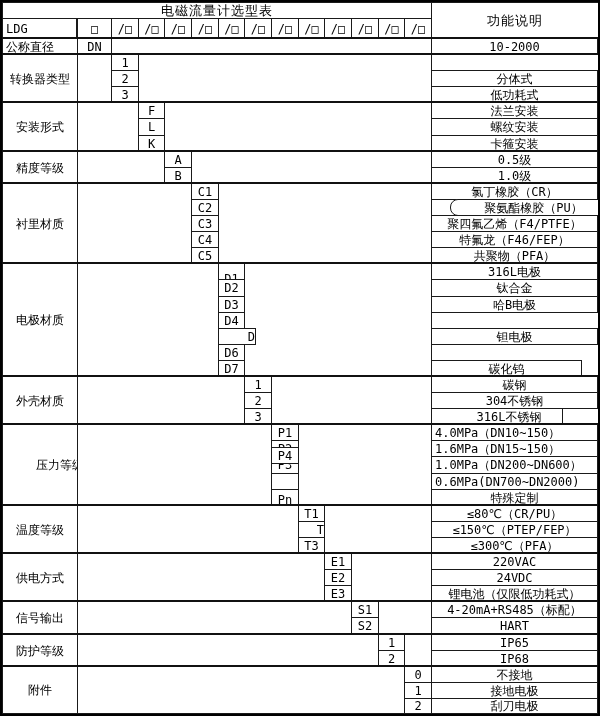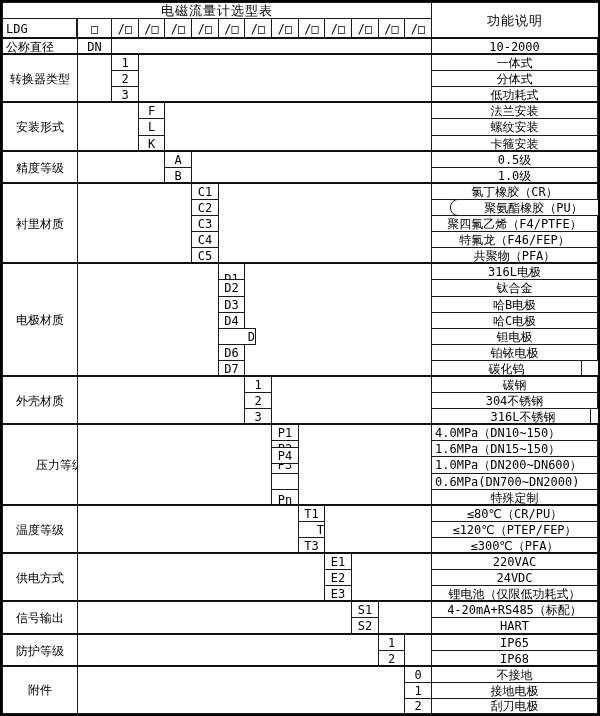--- a/index.html
+++ b/index.html
@@ -47,21 +47,20 @@
     <div class="cell slot" style="left: 402px; top: 16px; width: 28px; height: 21px;">/□</div>
     <div class="cell label left" style="left: 0px; top: 36px; width: 76px; height: 17px;">公称直径</div>
     <div class="cell" style="left: 109px; top: 36px; width: 321px; height: 17px;"></div>
     <div class="cell code" style="left: 75px; top: 36px; width: 35px; height: 17px;">DN</div>
     <div class="cell desc" style="left: 429px; top: 36px; width: 167px; height: 17px;">10-2000</div>
     <div class="hsep" style="top: 35px;"></div>
     <div class="cell label" style="left: 0px; top: 52px; width: 76px; height: 49px;">转换器类型</div>
     <div class="cell" style="left: 75px; top: 52px; width: 35px; height: 49px;"></div>
     <div class="cell" style="left: 136px; top: 52px; width: 294px; height: 49px;"></div>
     <div class="cell code" style="left: 109px; top: 52px; width: 28px; height: 17px;">1</div>
-    <div class="cell desc" style="left: 429px; top: 52px; width: 167px; height: 17px;">一体式</div>
     <div class="cell code" style="left: 109px; top: 68px; width: 28px; height: 17px;">2</div>
     <div class="cell desc" style="left: 429px; top: 68px; width: 167px; height: 17px;">分体式</div>
     <div class="cell code" style="left: 109px; top: 84px; width: 28px; height: 17px;">3</div>
     <div class="cell desc" style="left: 429px; top: 84px; width: 167px; height: 17px;">低功耗式</div>
     <div class="hsep" style="top: 51px;"></div>
     <div class="cell label" style="left: 0px; top: 100px; width: 76px; height: 50px;">安装形式</div>
     <div class="cell" style="left: 75px; top: 100px; width: 62px; height: 50px;"></div>
     <div class="cell" style="left: 162px; top: 100px; width: 268px; height: 50px;"></div>
     <div class="cell code" style="left: 136px; top: 100px; width: 27px; height: 17px;">F</div>
     <div class="cell desc" style="left: 429px; top: 100px; width: 167px; height: 17px;">法兰安装</div>
@@ -95,37 +94,35 @@
     <div class="cell label" style="left: 0px; top: 261px; width: 76px; height: 114px;">电极材质</div>
     <div class="cell" style="left: 75px; top: 261px; width: 142px; height: 114px;"></div>
     <div class="cell" style="left: 242px; top: 261px; width: 188px; height: 114px;"></div>
     <div class="cell code" style="left: 216px; top: 261px; width: 27px; height: 31px;">D1</div>
     <div class="cell desc" style="left: 429px; top: 261px; width: 167px; height: 17px;">316L电极</div>
     <div class="cell code" style="left: 216px; top: 277px; width: 27px; height: 18px;">D2</div>
     <div class="cell desc" style="left: 429px; top: 277px; width: 167px; height: 18px;">钛合金</div>
     <div class="cell code" style="left: 216px; top: 294px; width: 27px; height: 17px;">D3</div>
     <div class="cell desc" style="left: 429px; top: 294px; width: 167px; height: 17px;">哈B电极</div>
     <div class="cell code" style="left: 216px; top: 310px; width: 27px; height: 17px;">D4</div>
-    <div class="cell desc" style="left: 429px; top: 310px; width: 167px; height: 17px;">哈C电极</div>
     <div class="cell code" style="left: 216px; top: 326px; width: 27px; height: 17px; padding-left: 36px;">D5</div>
     <div class="cell desc" style="left: 429px; top: 326px; width: 167px; height: 17px;">钽电极</div>
     <div class="cell code" style="left: 216px; top: 342px; width: 27px; height: 17px;">D6</div>
-    <div class="cell desc" style="left: 429px; top: 342px; width: 167px; height: 17px;">铂铱电极</div>
     <div class="cell code" style="left: 216px; top: 358px; width: 27px; height: 17px;">D7</div>
     <div class="cell desc" style="left: 429px; top: 358px; width: 151px; height: 17px;">碳化钨</div>
     <div class="hsep" style="top: 260px;"></div>
     <div class="cell label" style="left: 0px; top: 374px; width: 76px; height: 49px;">外壳材质</div>
     <div class="cell" style="left: 75px; top: 374px; width: 168px; height: 49px;"></div>
     <div class="cell" style="left: 269px; top: 374px; width: 161px; height: 49px;"></div>
     <div class="cell code" style="left: 242px; top: 374px; width: 28px; height: 17px;">1</div>
     <div class="cell desc" style="left: 429px; top: 374px; width: 167px; height: 17px;">碳钢</div>
     <div class="cell code" style="left: 242px; top: 390px; width: 28px; height: 17px;">2</div>
     <div class="cell desc" style="left: 429px; top: 390px; width: 167px; height: 17px;">304不锈钢</div>
     <div class="cell code" style="left: 242px; top: 406px; width: 28px; height: 17px;">3</div>
-    <div class="cell desc" style="left: 429px; top: 406px; width: 160px; height: 17px; padding-left: 24px;">316L不锈钢</div>
+    <div class="cell desc" style="left: 429px; top: 406px; width: 132px; height: 17px; padding-left: 24px;">316L不锈钢</div>
     <div class="hsep" style="top: 373px;"></div>
     <div class="cell label" style="left: 0px; top: 422px; width: 76px; height: 82px; padding-left: 40px;">压力等级</div>
     <div class="cell" style="left: 75px; top: 422px; width: 195px; height: 82px;"></div>
     <div class="cell" style="left: 296px; top: 422px; width: 134px; height: 82px;"></div>
     <div class="cell code" style="left: 269px; top: 422px; width: 28px; height: 17px;">P1</div>
     <div class="cell desc left" style="left: 429px; top: 422px; width: 167px; height: 17px;">4.0MPa（DN10~150）</div>
     <div class="cell code" style="left: 269px; top: 438px; width: 28px; height: 17px;">P2</div>
     <div class="cell desc left" style="left: 429px; top: 438px; width: 167px; height: 17px;">1.6MPa（DN15~150）</div>
     <div class="cell code" style="left: 269px; top: 454px; width: 28px; height: 18px;">P3</div>
     <div class="cell desc left" style="left: 429px; top: 454px; width: 167px; height: 18px;">1.0MPa（DN200~DN600）</div>
@@ -133,21 +130,21 @@
     <div class="cell desc left" style="left: 429px; top: 471px; width: 167px; height: 17px;">0.6MPa(DN700~DN2000)</div>
     <div class="cell code" style="left: 269px; top: 487px; width: 28px; height: 22px;">Pn</div>
     <div class="cell desc" style="left: 429px; top: 487px; width: 167px; height: 17px;">特殊定制</div>
     <div class="hsep" style="top: 421px;"></div>
     <div class="cell label" style="left: 0px; top: 503px; width: 76px; height: 49px;">温度等级</div>
     <div class="cell" style="left: 75px; top: 503px; width: 222px; height: 49px;"></div>
     <div class="cell" style="left: 322px; top: 503px; width: 108px; height: 49px;"></div>
     <div class="cell code" style="left: 296px; top: 503px; width: 27px; height: 17px;">T1</div>
     <div class="cell desc" style="left: 429px; top: 503px; width: 167px; height: 17px;">≤80℃（CR/PU）</div>
     <div class="cell code" style="left: 296px; top: 519px; width: 27px; height: 17px; padding-left: 25px;">T2</div>
-    <div class="cell desc" style="left: 429px; top: 519px; width: 167px; height: 17px;">≤120℃（PTEP/FEP）</div>
+    <div class="cell desc" style="left: 429px; top: 519px; width: 167px; height: 17px;">≤150℃（PTEP/FEP）</div>
     <div class="cell code" style="left: 296px; top: 535px; width: 27px; height: 17px;">T3</div>
     <div class="cell desc" style="left: 429px; top: 535px; width: 167px; height: 17px;">≤300℃（PFA）</div>
     <div class="hsep" style="top: 502px;"></div>
     <div class="cell label" style="left: 0px; top: 551px; width: 76px; height: 49px;">供电方式</div>
     <div class="cell" style="left: 75px; top: 551px; width: 248px; height: 49px;"></div>
     <div class="cell" style="left: 349px; top: 551px; width: 81px; height: 49px;"></div>
     <div class="cell code" style="left: 322px; top: 551px; width: 28px; height: 17px;">E1</div>
     <div class="cell desc" style="left: 429px; top: 551px; width: 167px; height: 17px;">220VAC</div>
     <div class="cell code" style="left: 322px; top: 567px; width: 28px; height: 17px;">E2</div>
     <div class="cell desc" style="left: 429px; top: 567px; width: 167px; height: 17px;">24VDC</div>

